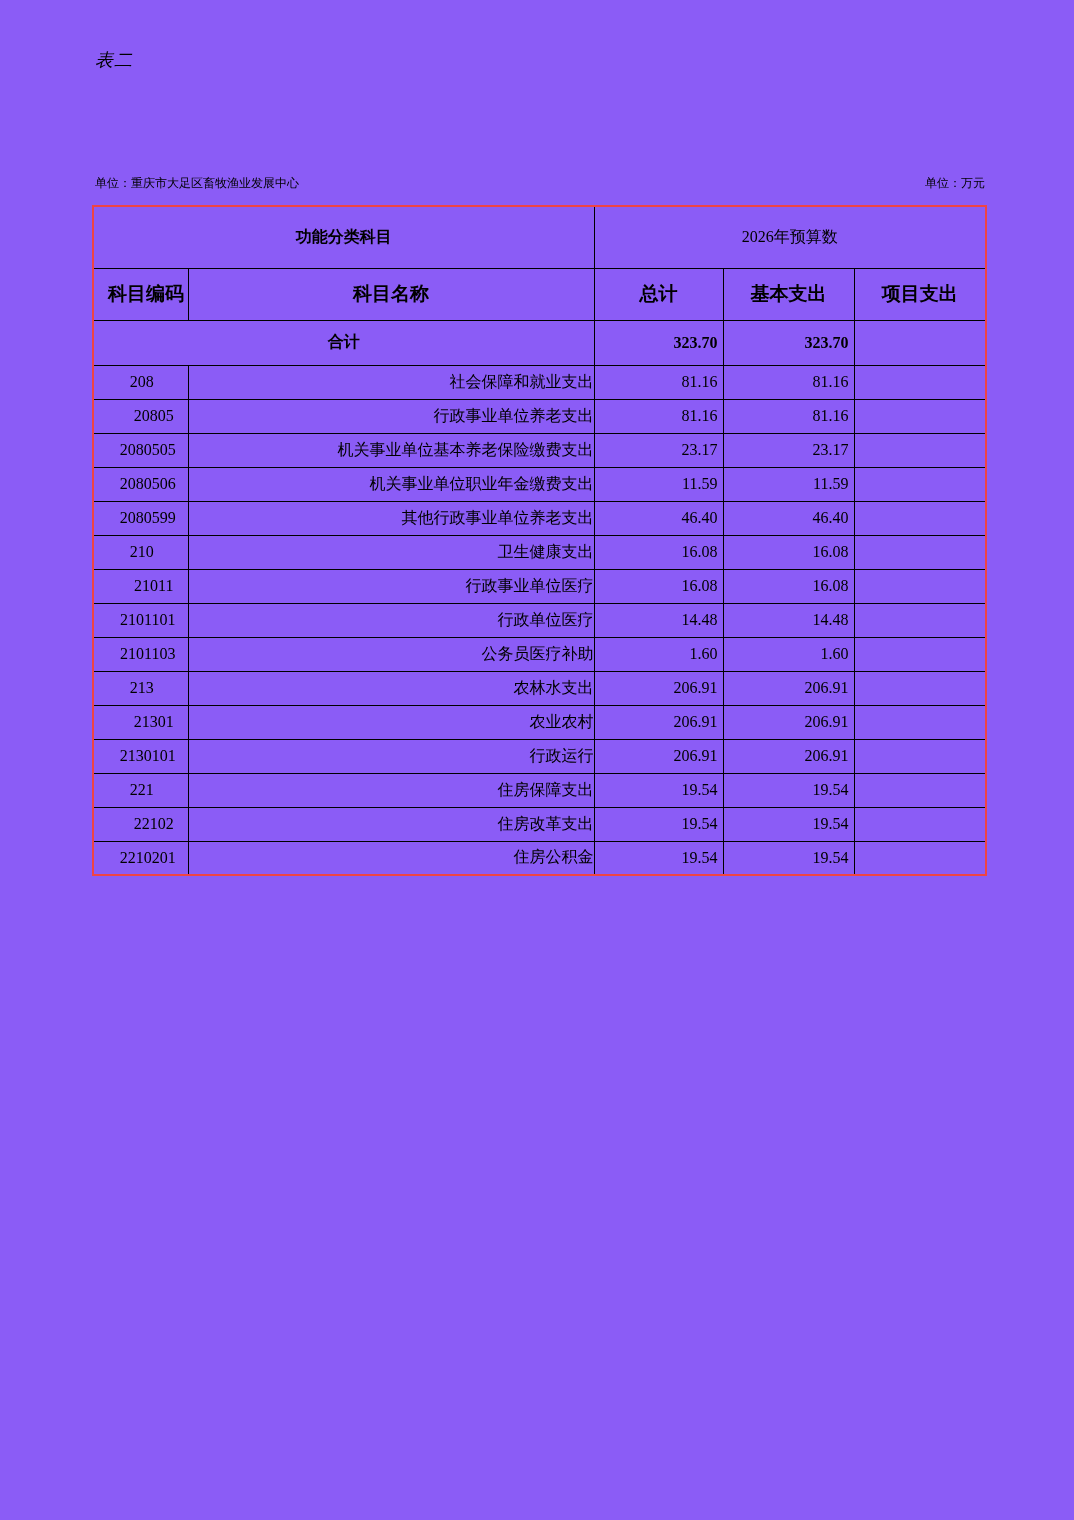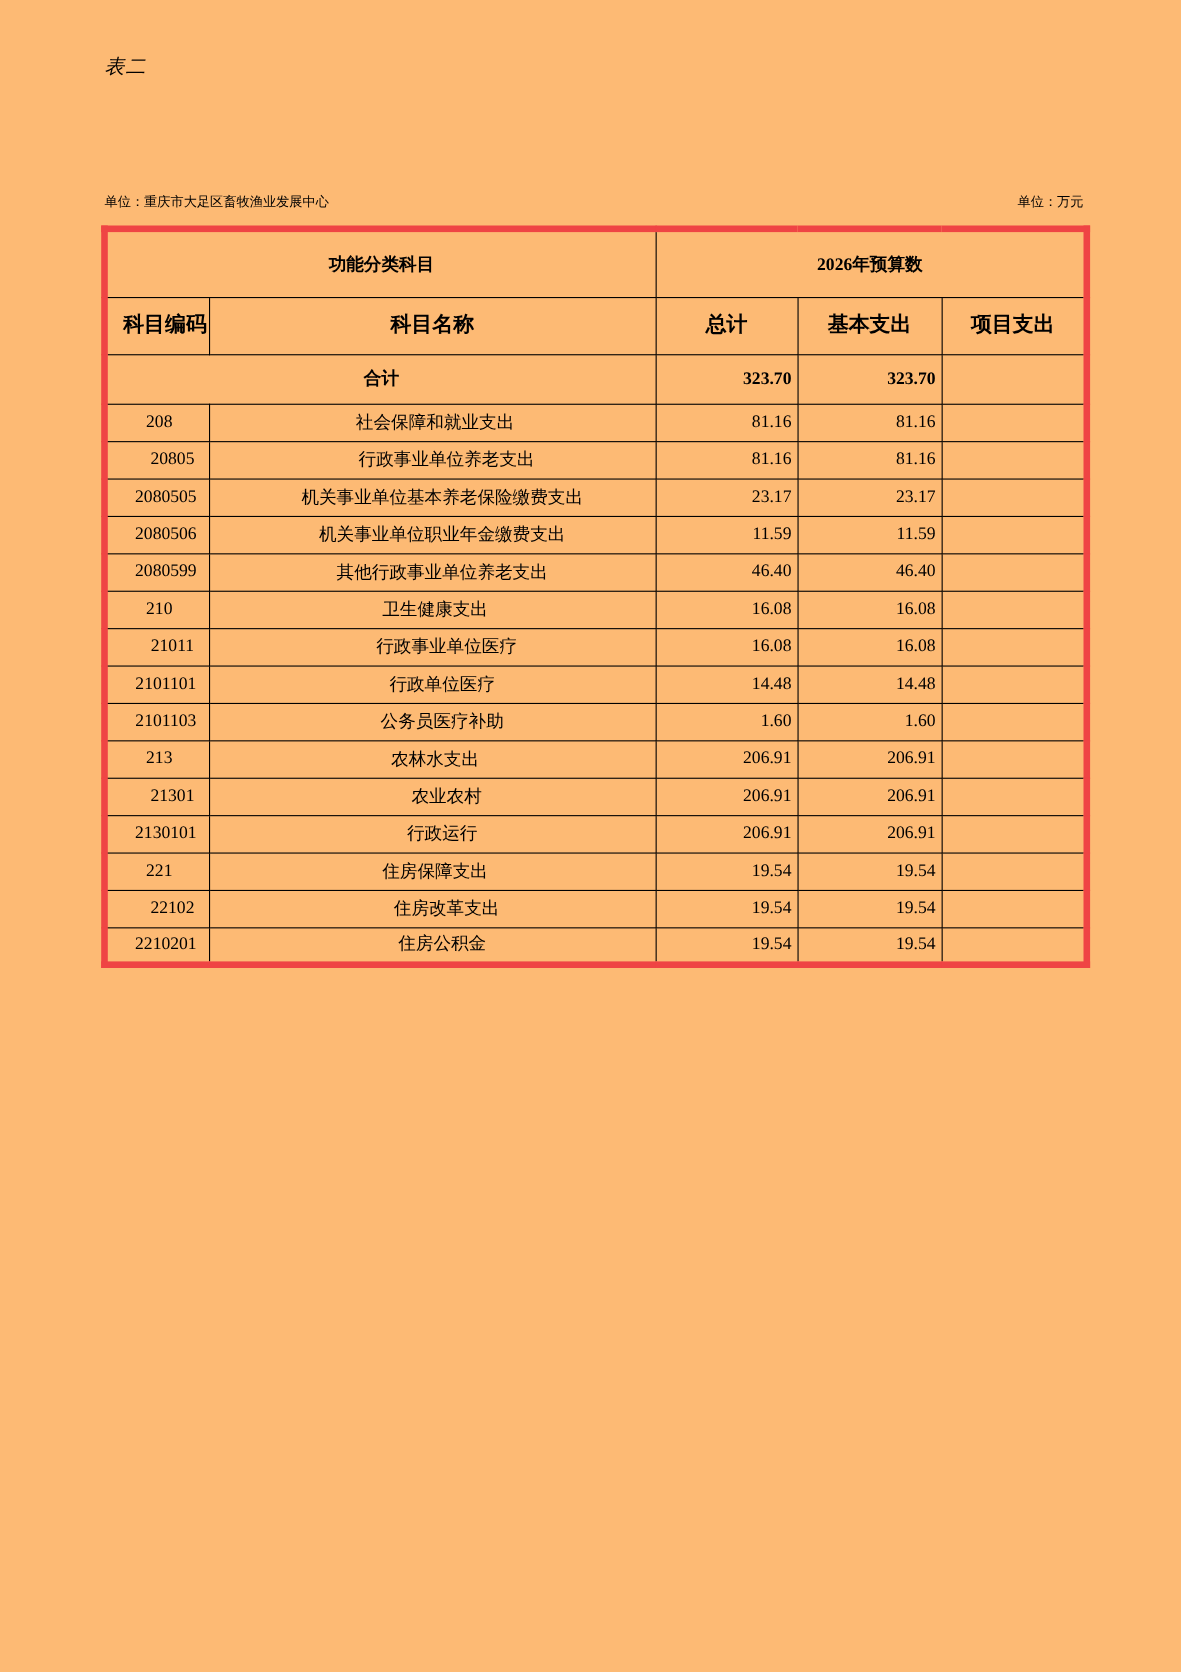--- a/index.html
+++ b/index.html
@@ -2,21 +2,21 @@
 <html><head>
 <meta charset="utf-8">
 <style>
   * { margin: 0; padding: 0; box-sizing: border-box; }
   html, body { background: #e8e8e8; }
   body { font-family: "Liberation Serif", "DejaVu Serif", serif; color: #000; }
   .page {
     position: relative;
     width: 1074px;
     height: 1520px;
-    background: #fdba74;
+    background: #8b5cf6;
     margin: 0 auto;
     overflow: hidden;
   }
   .table-label {
     position: absolute;
     left: 95px;
     top: 48px;
     font-size: 18px;
     font-style: italic;
     letter-spacing: 1px;
@@ -40,42 +40,42 @@
     justify-content: space-between;
     font-size: 12px;
   }
   table.budget {
     position: absolute;
     left: 92px;
     top: 205px;
     width: 893px;
     border-collapse: collapse;
     table-layout: fixed;
-    border: 6px solid #ef4444;
+    border: 2px solid #ef4444;
   }
   table.budget th, table.budget td {
     border: 1px solid #000;
     vertical-align: middle;
     font-size: 16px;
     overflow: hidden;
     white-space: nowrap;
   }
   tr.hrow1 { height: 62px; }
   tr.hrow2 { height: 52px; }
   tr.total-row { height: 45px; }
   tr.data-row { height: 34px; }
   th.group-head { font-size: 20px; font-weight: bold; text-align: center; }
-  th.group-head.light { font-weight: bold; }
+  th.group-head.light { font-weight: normal; }
   tr.hrow2 th { font-size: 19px; font-weight: bold; text-align: center; line-height: 1.15; }
   th.code-head { white-space: normal; padding: 0 14px; }
   td.cell-label { text-align: center; font-weight: bold; font-size: 17px; }
   td.num { text-align: right; padding-right: 5px; font-size: 16px; }
   tr.total-row td.num { font-weight: bold; }
   td.code { text-align: center; font-size: 16px; }
-  td.name { text-align: center; font-size: 16px; }
+  td.name { text-align: right; font-size: 16px; }
   td.code.lv1 { padding-left: 2px; }
   td.code.lv2 { padding-left: 26px; }
   td.code.lv3 { padding-left: 14px; }
   td.name.lv1 { padding-left: 5px; }
   td.name.lv2 { padding-left: 26px; }
   td.name.lv3 { padding-left: 18px; margin-top: 45px; }
 </style>
 </head>
 <body>
 

